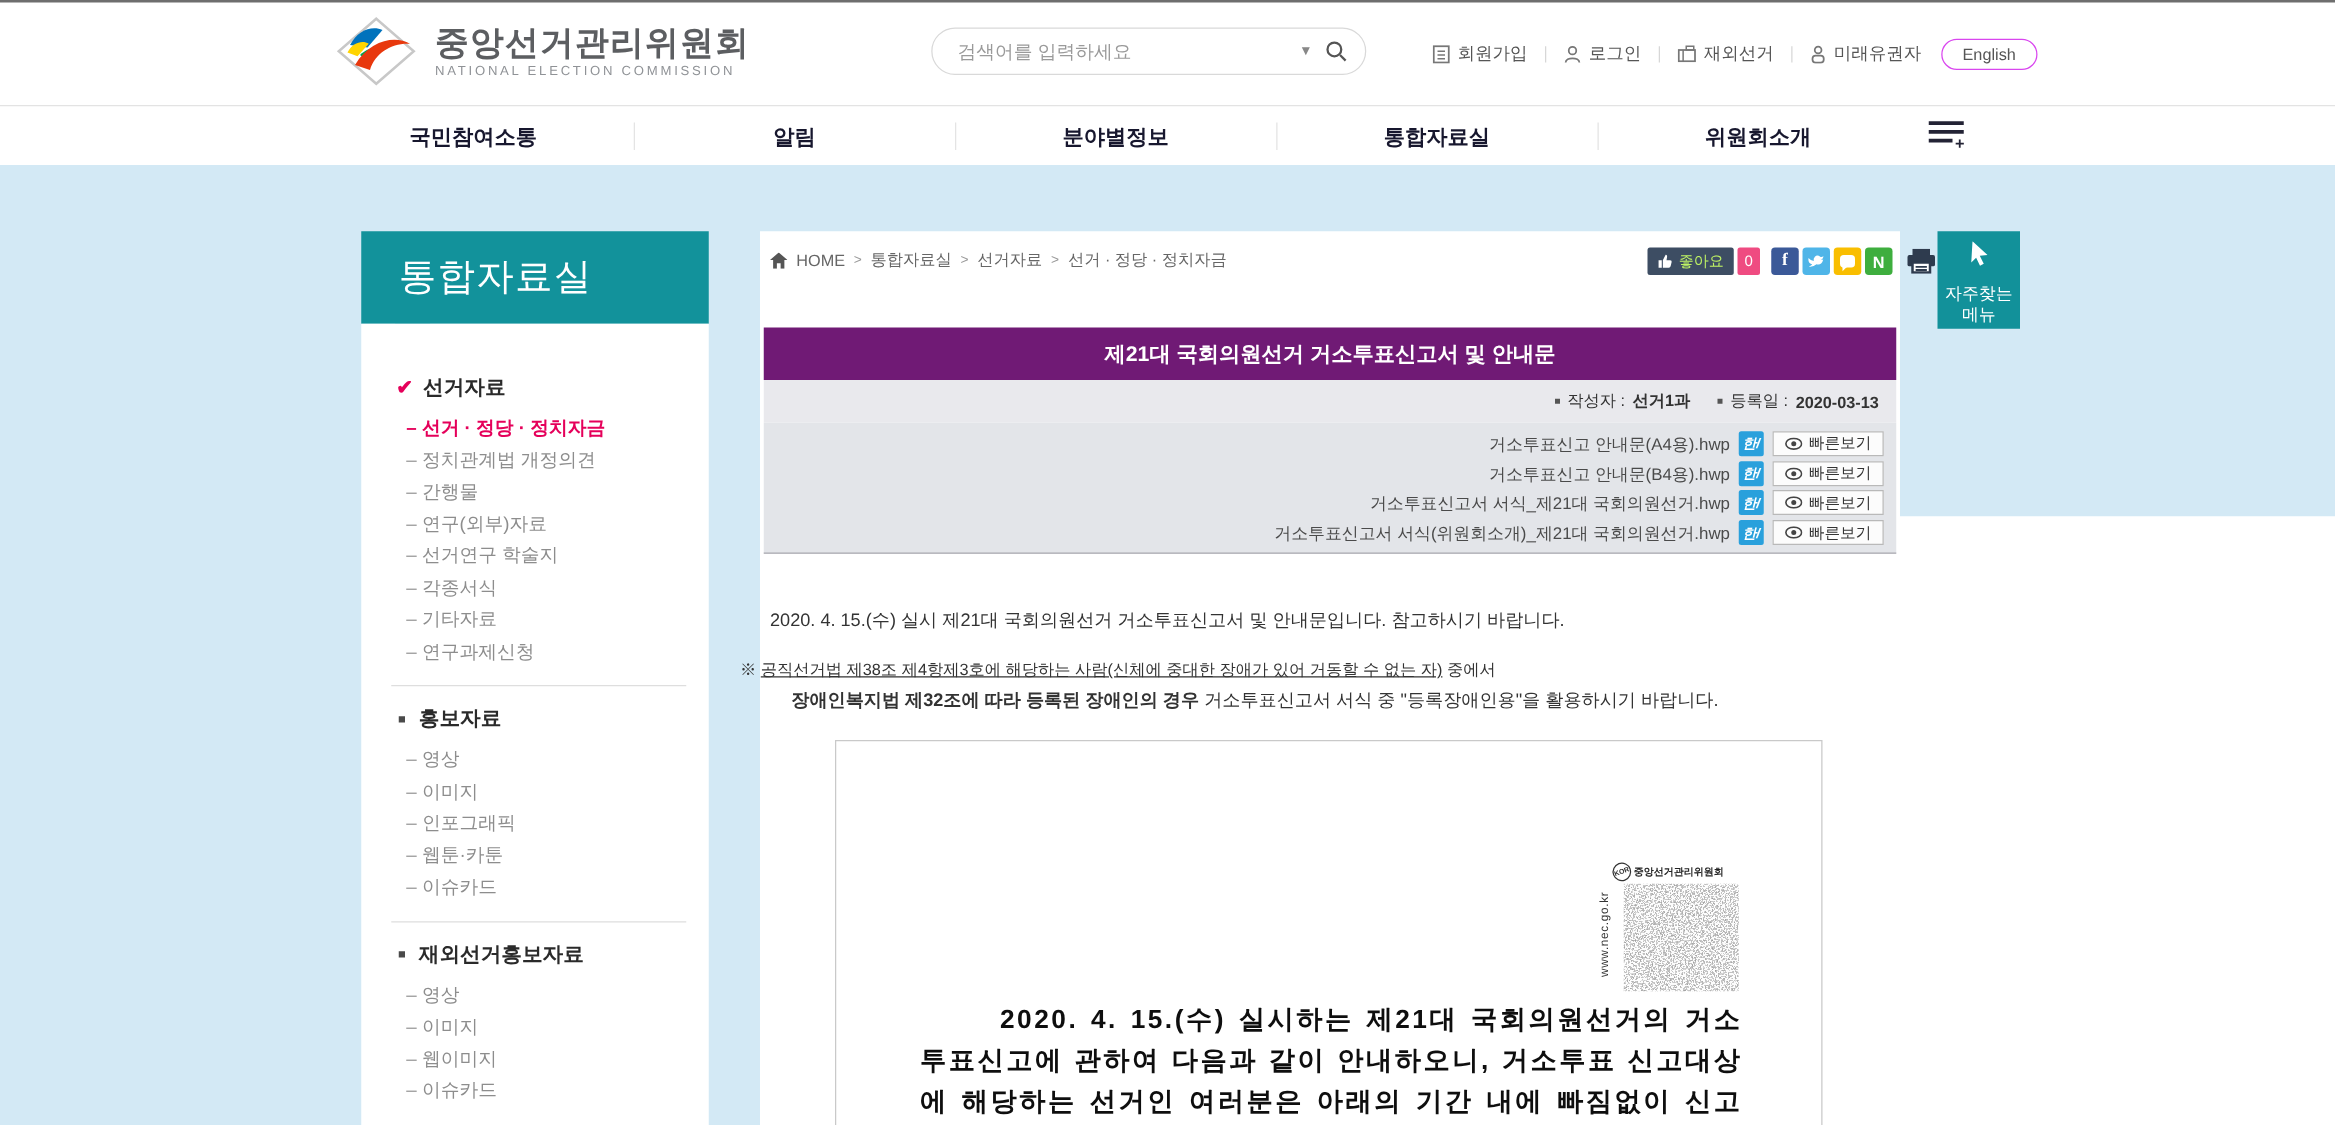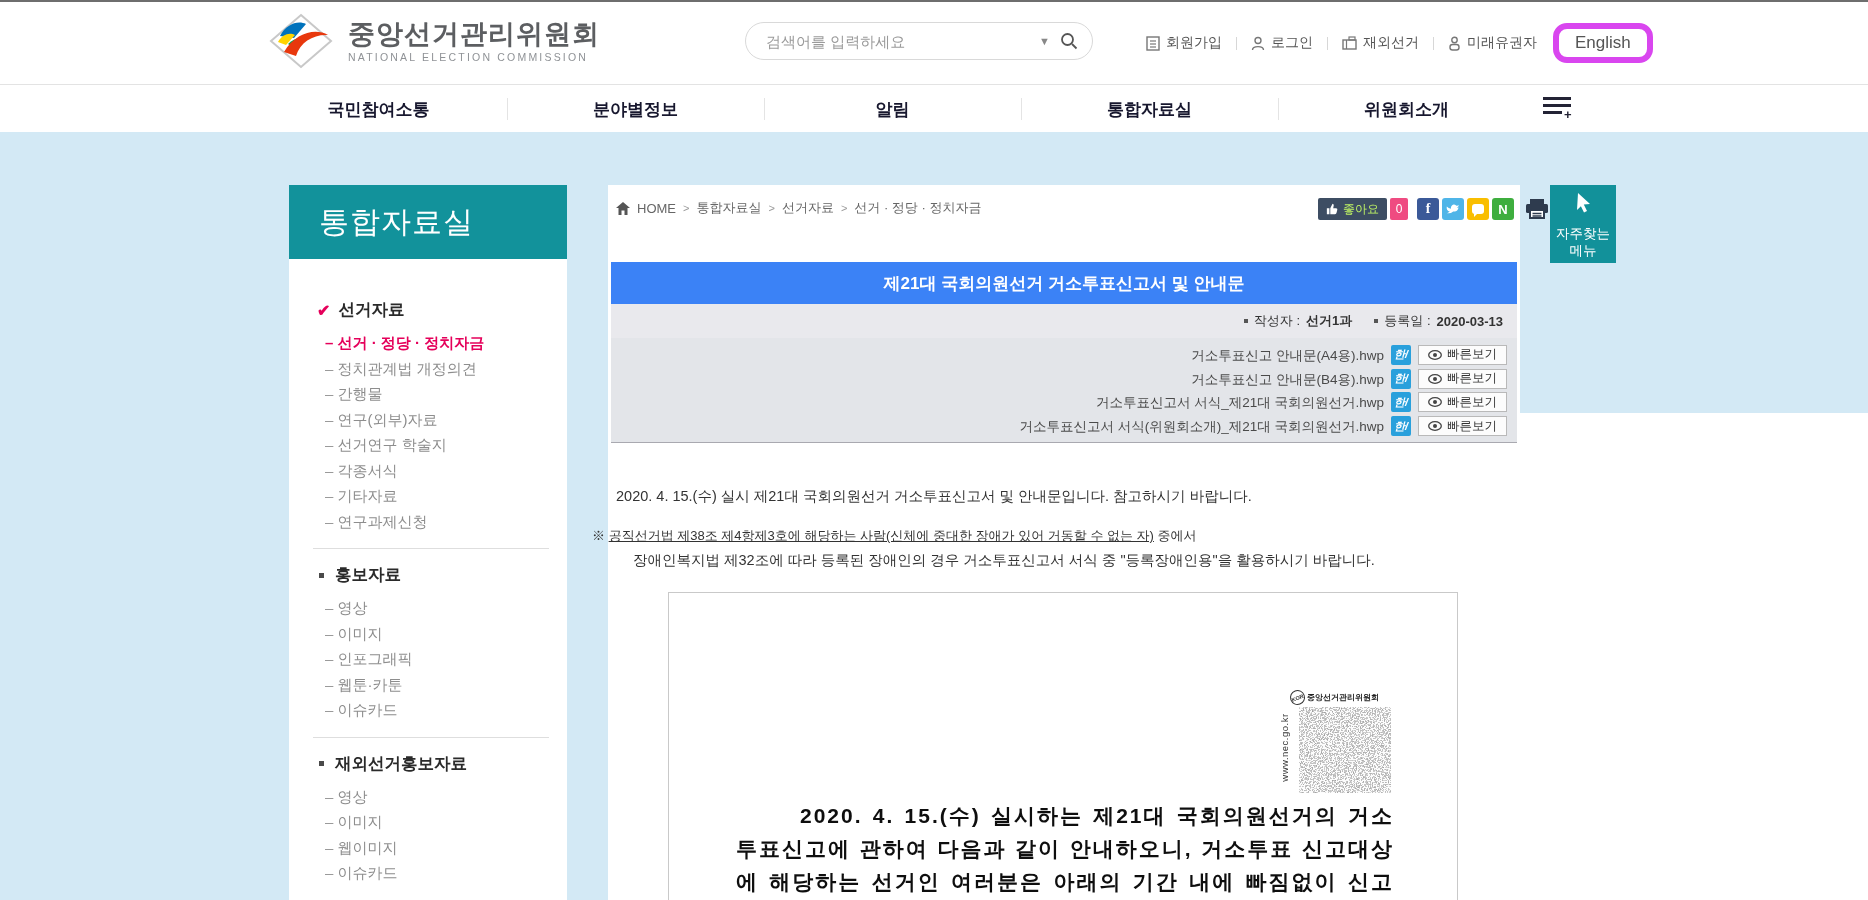--- a/index.html
+++ b/index.html
@@ -22,22 +22,22 @@
                   font-size:15px; color:#555; padding:0 6px 0 20px;
                   font-family:"Liberation Sans", sans-serif; }
   .search input::placeholder { color:#9a9a9a; }
   .search .caret { color:#888; font-size:11px; padding:0 10px 0 4px; cursor:pointer; }
   .search .mag { padding-right:14px; cursor:pointer; display:flex; }
 
   .util { position:absolute; left:1146px; top:30px; height:26px; display:flex; align-items:center; }
   .util .ulink { display:flex; align-items:center; gap:6px; font-size:14px; color:#555;
                  cursor:pointer; white-space:nowrap; }
   .util .sep { width:1px; height:13px; background:#d7d7d7; margin:0 14px; }
-  .util .eng { border:6px solid #d946ef; border-radius:14px; padding:4px 16px;
-               font-size:17px; color:#555; cursor:pointer; margin-left:16px; }
+  .util .eng { border:1px solid #d946ef; border-radius:14px; padding:4px 16px;
+               font-size:13px; color:#555; cursor:pointer; margin-left:16px; }
 
   
   .nav { position:absolute; left:0; top:84px; width:100%; height:48px;
          border-top:1px solid #e3e3e3; background:#fff; }
   .nav-row { position:absolute; left:250px; top:0; width:1285px; height:48px; display:flex; }
   .nav-cell { flex:1; display:flex; align-items:center; justify-content:center;
               font-size:17px; font-weight:bold; color:#17172e; cursor:pointer; position:relative; }
   .nav-cell + .nav-cell::before { content:""; position:absolute; left:0; top:13px;
               width:1px; height:22px; background:#e4e4e4; }
   .burger { position:absolute; left:1543px; top:97px; width:32px; height:22px; cursor:pointer; }
@@ -88,21 +88,21 @@
   .fb { background:#3b5998; font-family:"Liberation Serif", serif; }
   .tw { background:#4fb5e8; }
   .kk { background:#f9be00; }
   .nv { background:#3eae3e; font-size:13px; }
   .kk .bubble { width:12px; height:10px; background:#fff; border-radius:3px; position:relative; }
   .kk .bubble::after { content:""; position:absolute; left:2px; bottom:-3px;
         border:3px solid transparent; border-top-color:#fff; border-left-color:#fff; }
   .printer { margin-left:8px; cursor:pointer; display:flex; }
 
   .title-bar { position:absolute; left:611px; top:262px; width:906px; height:42px;
-               background:#3b82f6; color:#fff; font-size:17px; font-weight:bold;
+               background:#701a75; color:#fff; font-size:17px; font-weight:bold;
                display:flex; align-items:center; justify-content:center; }
   .meta-row { position:absolute; left:611px; top:304px; width:906px; height:34px;
               background:#e9e9ed; display:flex; align-items:center; justify-content:flex-end;
               gap:22px; padding-right:14px; font-size:13px; color:#333; }
   .meta-item { display:flex; align-items:center; gap:6px; }
   .meta-item .mb { width:4px; height:4px; background:#555; display:inline-block; }
   .meta-item b { font-weight:bold; }
 
   .attach { position:absolute; left:611px; top:338px; width:906px; height:105px;
             background:#e3e5e9; border-bottom:1px solid #a9a9b0;
@@ -114,21 +114,21 @@
          font-size:11px; font-weight:bold; font-style:italic; display:flex; align-items:center;
          justify-content:center; cursor:pointer; }
   .quick { height:20px; border:1px solid #b9b9b9; background:#fcfcfc; display:flex;
            align-items:center; gap:5px; padding:0 9px; font-size:12.5px; color:#333;
            cursor:pointer; font-family:"Liberation Sans", sans-serif; }
 
   .body1 { position:absolute; left:616px; top:487px; font-size:14.5px; color:#333; }
   .note1 { position:absolute; left:592px; top:527px; font-size:13px; color:#333; }
   .note1 .ul { text-decoration:underline; }
   .note2 { position:absolute; left:633px; top:551px; font-size:14.5px; color:#333; }
-  .note2 .bd { font-weight:normal; }
+  .note2 .bd { font-weight:bold; }
 
   
   .preview { position:absolute; left:668px; top:592px; width:790px; height:340px;
              background:#fff; border:1px solid #c9c9c9; }
   .pv-title { position:absolute; left:884px; top:708px; width:340px; height:50px;
               border:2px solid #b2b2b2; border-radius:8px; box-shadow:2px 2px 0 #e2e2e2;
               background:linear-gradient(180deg,#eef5ec,#fcfdfb);
               display:flex; align-items:center; justify-content:center;
               font-size:29px; letter-spacing:7px; color:#101010; white-space:nowrap; }
   .qr { position:absolute; left:1278px; top:690px; width:116px; height:108px; }
@@ -215,22 +215,22 @@
           <rect x="2" y="8.5" width="9" height="5.5" rx="2.5" fill="none" stroke="#777" stroke-width="1.4"></rect>
         </svg>
       <span>미래유권자</span>
     </span>
     <span class="eng">English</span>
   </div>
 
   <div class="nav">
     <div class="nav-row">
       <div class="nav-cell">국민참여소통</div>
+      <div class="nav-cell">알림</div>
       <div class="nav-cell">분야별정보</div>
-      <div class="nav-cell">알림</div>
       <div class="nav-cell">통합자료실</div>
       <div class="nav-cell">위원회소개</div>
     </div>
   </div>
   <div class="burger">
       <i></i>
       <i></i>
       <i></i>
       <b>+</b>
     </div>

